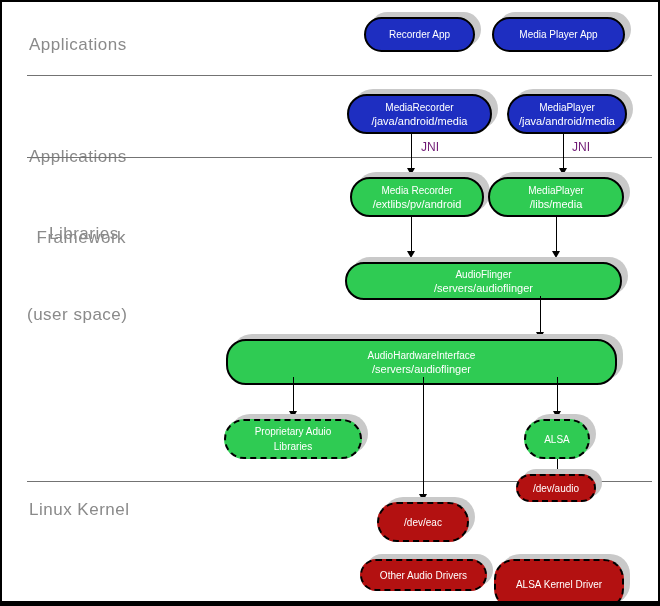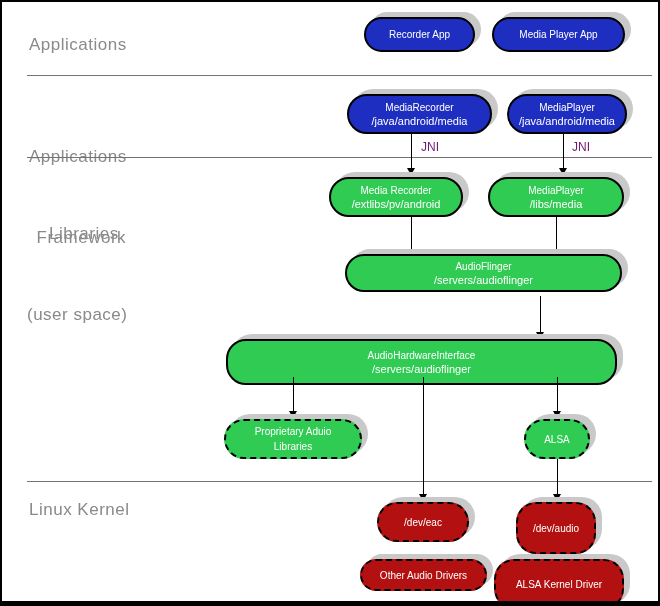--- a/index.html
+++ b/index.html
@@ -97,35 +97,35 @@
   </div>
 
   <div class="vline" style="left:409px;top:132px;height:34px;"></div>
   <div class="ahead" style="left:405px;top:166px;"></div>
   <div class="edge-label" style="left:419px;top:138px;">JNI</div>
 
   <div class="vline" style="left:561px;top:132px;height:34px;"></div>
   <div class="ahead" style="left:557px;top:166px;"></div>
   <div class="edge-label" style="left:570px;top:138px;">JNI</div>
 
-  <div class="pill green" style="left:327px;top:175px;width:134px;height:40px;">
+  <div class="pill green" style="left:348px;top:175px;width:134px;height:40px;">
     <span class="t1">Media Recorder</span>
     <span class="t2">/extlibs/pv/android</span>
   </div>
   <div class="pill green" style="left:486px;top:175px;width:136px;height:40px;">
     <span class="t1">MediaPlayer</span>
     <span class="t2">/libs/media</span>
   </div>
 
   <div class="vline" style="left:409px;top:215px;height:35px;"></div>
   <div class="ahead" style="left:405px;top:249px;"></div>
   <div class="vline" style="left:554px;top:215px;height:35px;"></div>
   <div class="ahead" style="left:550px;top:249px;"></div>
 
-  <div class="pill green" style="left:343px;top:252px;width:277px;height:38px;">
+  <div class="pill green" style="left:343px;top:260px;width:277px;height:38px;">
     <span class="t1">AudioFlinger</span>
     <span class="t2">/servers/audioflinger</span>
   </div>
 
   <div class="vline" style="left:538px;top:294px;height:37px;"></div>
   <div class="ahead" style="left:534px;top:330px;"></div>
 
   <div class="pill green" style="left:224px;top:337px;width:391px;height:46px;">
     <span class="t1">AudioHardwareInterface</span>
     <span class="t2">/servers/audioflinger</span>
@@ -147,21 +147,21 @@
   <div class="pill green dashed" style="left:522px;top:417px;width:66px;height:40px;">
     <span class="t1">ALSA</span>
   </div>
 
   <div class="vline" style="left:555px;top:457px;height:36px;"></div>
   <div class="ahead" style="left:551px;top:492px;"></div>
 
   <div class="pill red dashed" style="left:375px;top:500px;width:92px;height:40px;">
     <span class="t1">/dev/eac</span>
   </div>
-  <div class="pill red dashed" style="left:514px;top:500px;width:80px;height:52px;">
+  <div class="pill red dashed" style="left:514px;top:472px;width:80px;height:28px;">
     <span class="t1">/dev/audio</span>
   </div>
 
   <div class="pill red dashed" style="left:358px;top:557px;width:127px;height:32px;">
     <span class="t1">Other Audio Drivers</span>
   </div>
   <div class="pill red dashed" style="left:492px;top:557px;width:130px;height:50px;">
     <span class="t1">ALSA Kernel Driver</span>
   </div>
 

